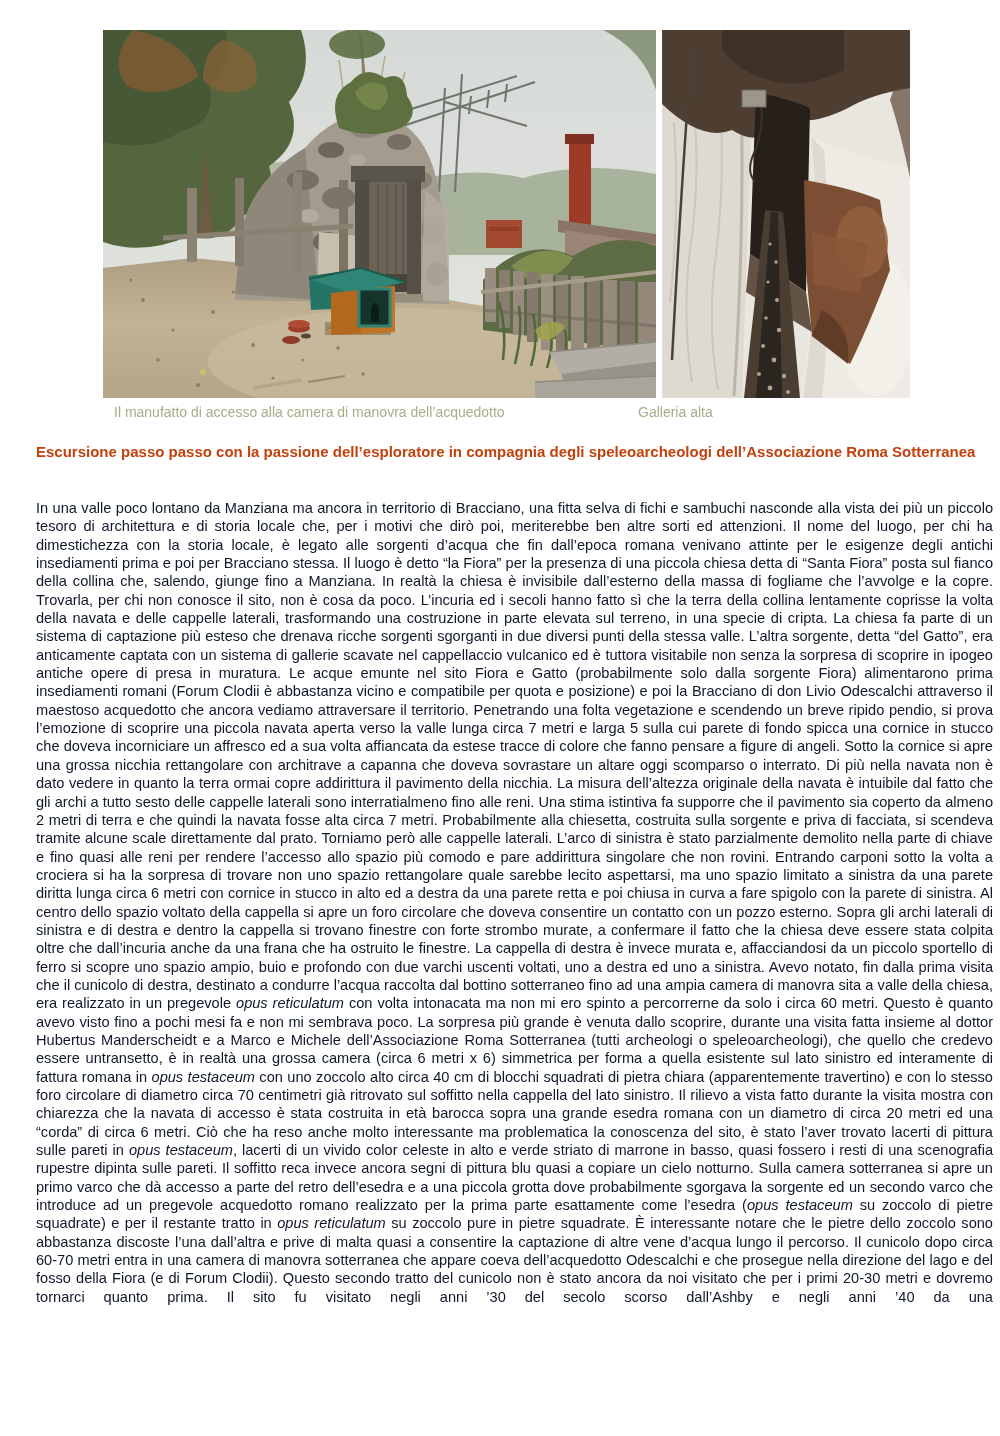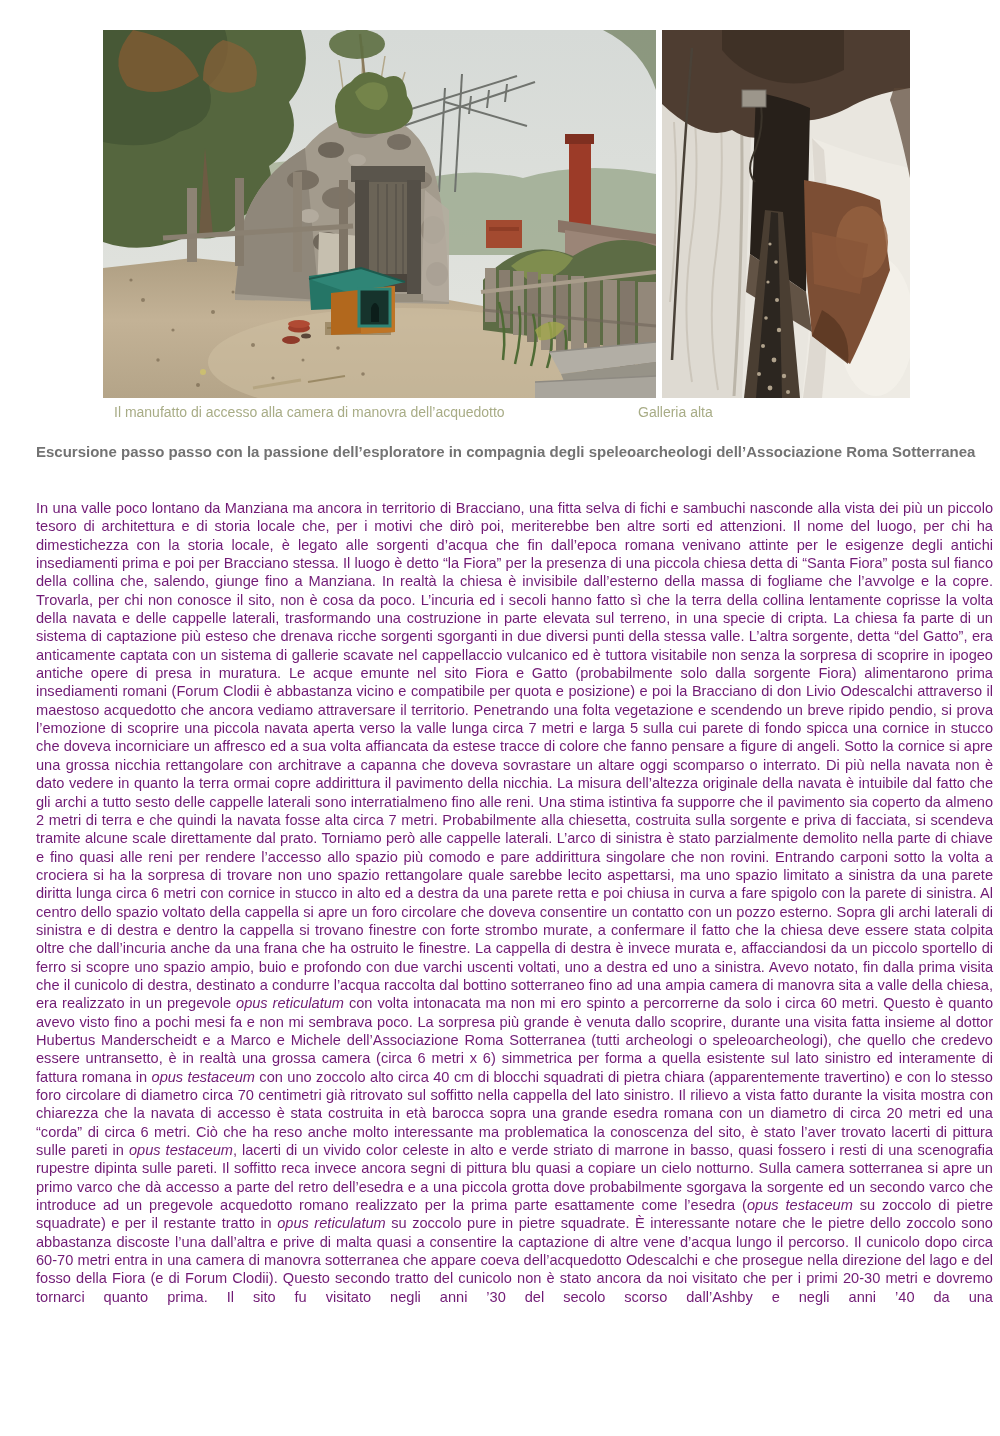--- a/index.html
+++ b/index.html
@@ -14,25 +14,25 @@
   .photo-left{left:103px;top:30px;width:553px;height:368px;}
   .photo-right{left:662px;top:30px;width:248px;height:368px;}
   .caption{
     position:absolute;top:404px;font-size:14px;line-height:17px;
     color:#a8ac86;white-space:nowrap;
   }
   .caption-left{left:104px;margin-left:10px;}
   .caption-right{left:638px;}
   .heading{
     position:absolute;left:36px;top:442px;width:957px;margin:0;
-    font-size:15px;line-height:20px;font-weight:bold;color:#737373;
+    font-size:15px;line-height:20px;font-weight:bold;color:#c2410c;
   }
   .body-text{
     position:absolute;left:36px;top:499px;width:957px;
-    font-size:14.6px;line-height:18.35px;color:#701a75;
+    font-size:14.6px;line-height:18.35px;color:#0f172a;
     text-align:justify;text-align-last:justify;
   }
   .body-text i{font-style:italic;}
 </style>
 </head>
 <body>
 
 <div class="page">
 
   <figure class="photo photo-left" style="margin:0">

